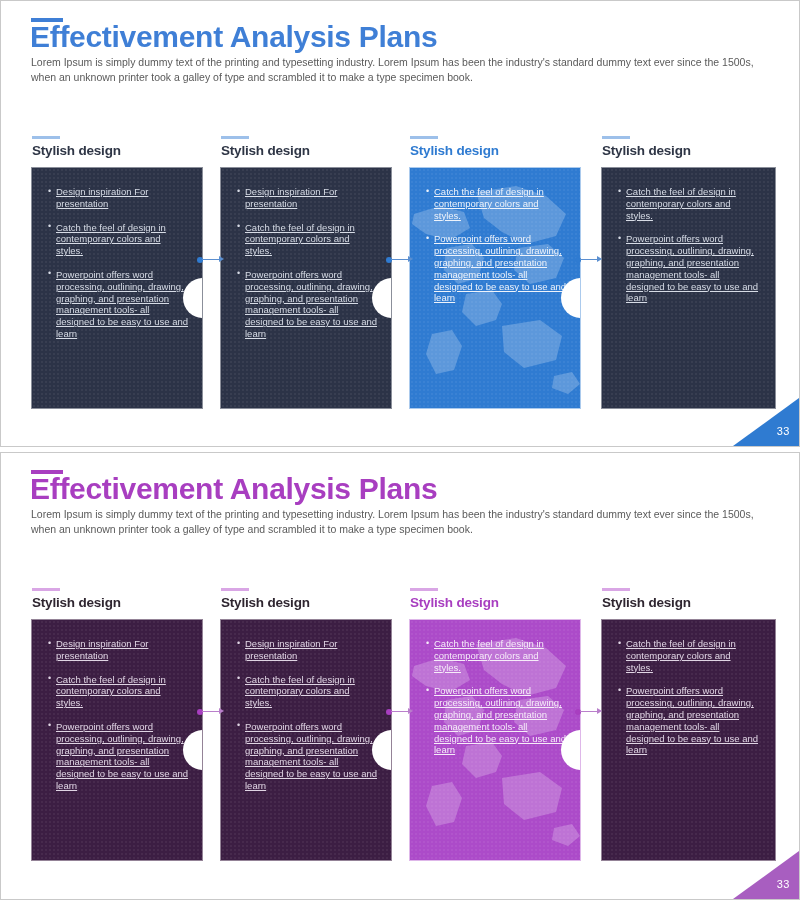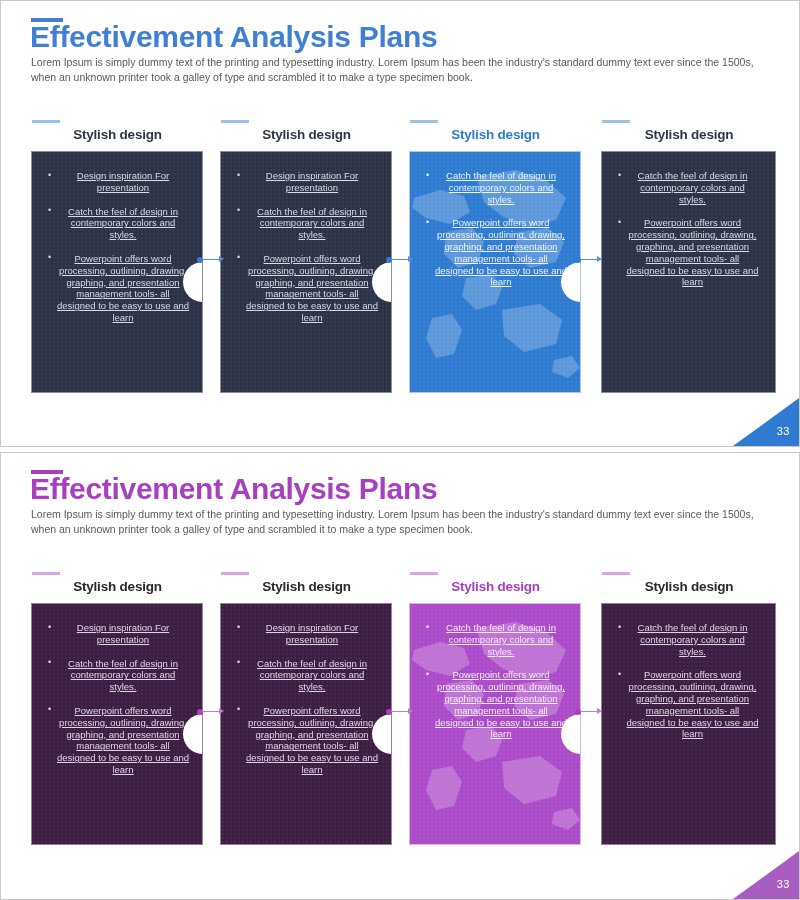--- a/index.html
+++ b/index.html
@@ -52,23 +52,22 @@
   }
 
   
   .cards {
     position: absolute;
     left: 0; top: 126px;
     width: 800px; height: 275px;
   }
   .card-col {
     position: absolute;
-    top: 0;
+    top: 16px;
     width: 172px;
-    text-align: center;
   }
   .card-col.c0 { left: 30px; }
   .card-col.c1 { left: 219px; }
   .card-col.c2 { left: 408px; }
   .card-col.c3 { left: 600px; width: 175px; }
 
   .card-accent {
     position: absolute;
     left: 1px; top: -7px;
     width: 28px; height: 3px;

